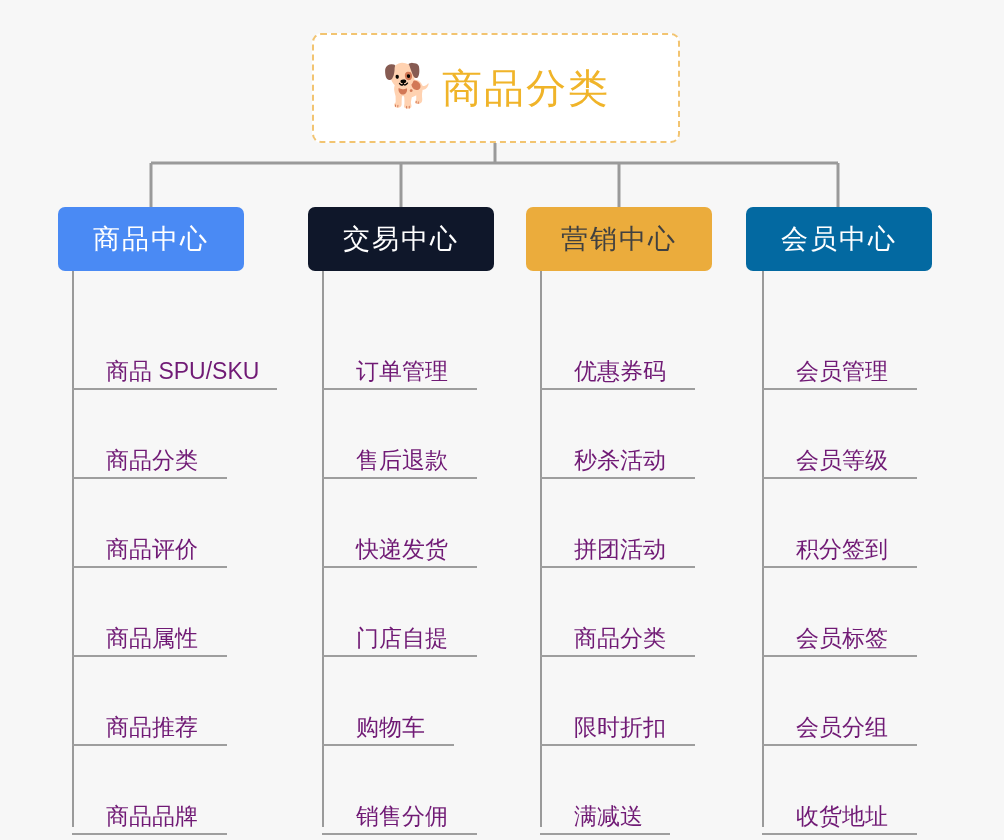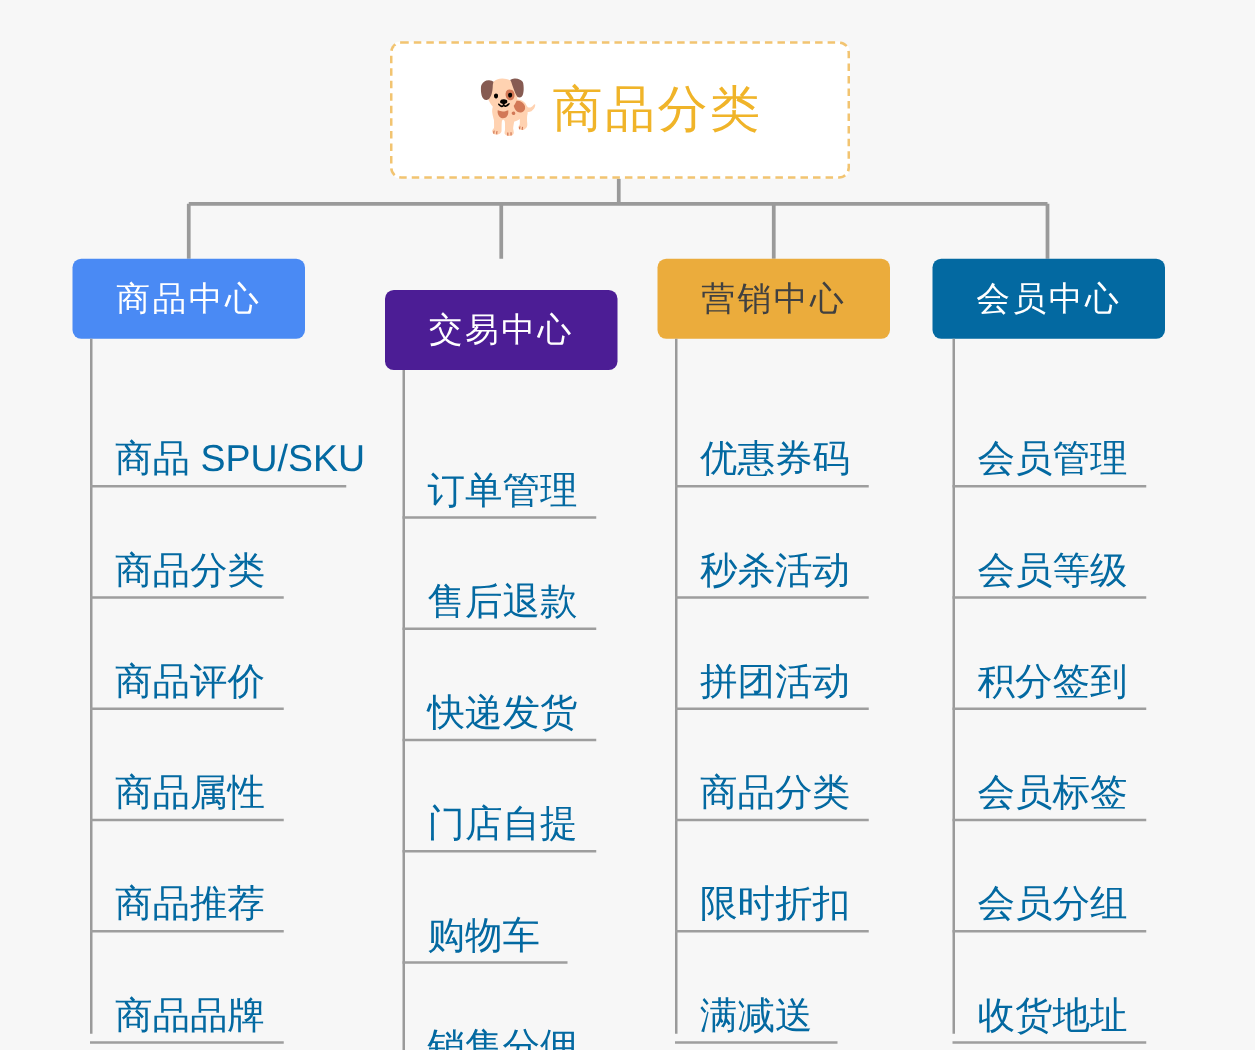--- a/index.html
+++ b/index.html
@@ -101,23 +101,23 @@
   }
   .leaf-line {
     position: absolute;
     left: 0;
     bottom: 0;
     height: 2px;
     background: #9e9e9e;
   }
   .leaf-label {
     position: relative;
-    font-size: 30px;
-    color: #0369a1;
-    padding-left: 20px;
+    font-size: 23px;
+    color: #701a75;
+    padding-left: 34px;
     padding-bottom: 7px;
     white-space: nowrap;
     line-height: 1;
   }
 
   
   #branch-0 { left: 58px; }
   #branch-0 .branch-header { width: 186px; background: #4a8af4; }
   #branch-0 .branch-items { margin-left: 14px; }
 
@@ -181,21 +181,21 @@
         <span class="leaf-label">商品推荐</span>
       </div>
       <div class="leaf">
         <span class="leaf-line" style="width: 155px; background: rgb(158, 158, 158);"></span>
         <span class="leaf-label">商品品牌</span>
       </div>
     </div>
   </div>
 
   <div class="branch" id="branch-1">
-    <div class="branch-header" style="background: #4c1d95; color: rgb(255, 255, 255); margin-top: 25px;">
+    <div class="branch-header" style="background: #0f172a; color: rgb(255, 255, 255);">
       <span>交易中心</span>
     </div>
     <div class="branch-items">
       <div class="trunk" style="background: rgb(154, 154, 154);"></div>
       <div class="leaf">
         <span class="leaf-line" style="width: 155px; background: rgb(158, 158, 158);"></span>
         <span class="leaf-label">订单管理</span>
       </div>
       <div class="leaf">
         <span class="leaf-line" style="width: 155px; background: rgb(158, 158, 158);"></span>

